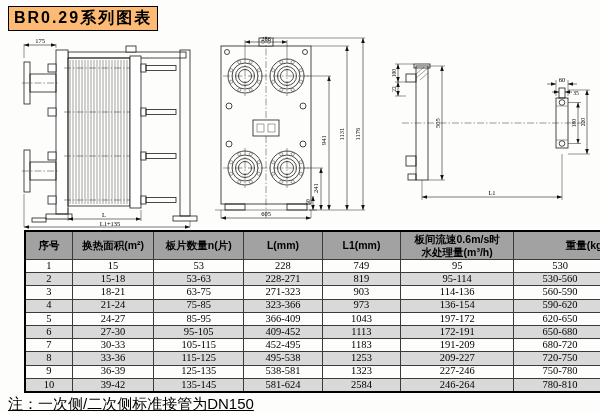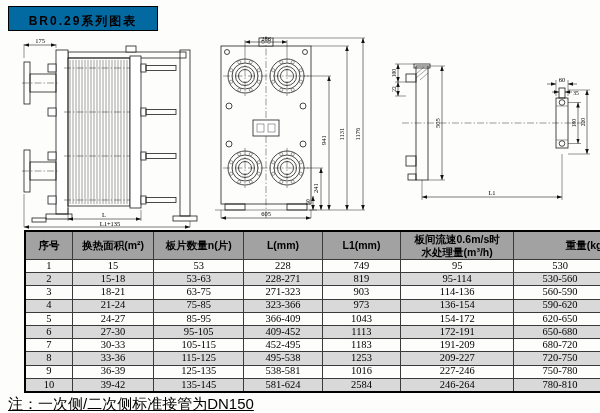--- a/index.html
+++ b/index.html
@@ -2,23 +2,23 @@
 <html><head>
 <meta charset="utf-8">
 <style>
   html,body{margin:0;padding:0;}
   body{
     width:600px;height:413px;position:relative;background:#fdfdfc;
     font-family:"Liberation Sans",sans-serif;color:#000;overflow:hidden;
   }
   .title-box{
     position:absolute;left:8px;top:6px;width:148px;height:23px;
-    border:1px solid #000;background:#0369a1;
-    display:flex;align-items:flex-end;justify-content:center;
-    font-size:12px;font-weight:bold;letter-spacing:2px;
+    border:1px solid #000;background:#fdba74;
+    display:flex;align-items:center;justify-content:center;
+    font-size:16px;font-weight:bold;letter-spacing:2px;
   }
   .drawing{position:absolute;}
   #svg-side{left:16px;top:36px;}
   #svg-front{left:205px;top:36px;}
   #svg-top{left:390px;top:52px;}
   .ln{fill:none;stroke:#1c1c1c;stroke-width:.8;}
   .lnf{fill:#fff;stroke:#1c1c1c;stroke-width:.8;}
   .thin{fill:none;stroke:#333;stroke-width:.45;}
   .dim{stroke:#111;stroke-width:.55;fill:none;}
   .ext{stroke:#111;stroke-width:.45;fill:none;}
@@ -264,21 +264,21 @@
         <td>973</td>
         <td>136-154</td>
         <td>590-620</td>
       </tr>
       <tr>
         <td>5</td>
         <td>24-27</td>
         <td>85-95</td>
         <td>366-409</td>
         <td>1043</td>
-        <td>154-172</td>
+        <td>197-172</td>
         <td>620-650</td>
       </tr>
       <tr class="alt">
         <td>6</td>
         <td>27-30</td>
         <td>95-105</td>
         <td>409-452</td>
         <td>1113</td>
         <td>172-191</td>
         <td>650-680</td>
@@ -299,21 +299,21 @@
         <td>495-538</td>
         <td>1253</td>
         <td>209-227</td>
         <td>720-750</td>
       </tr>
       <tr>
         <td>9</td>
         <td>36-39</td>
         <td>125-135</td>
         <td>538-581</td>
-        <td>1016</td>
+        <td>1323</td>
         <td>227-246</td>
         <td>750-780</td>
       </tr>
       <tr class="alt">
         <td>10</td>
         <td>39-42</td>
         <td>135-145</td>
         <td>581-624</td>
         <td>2584</td>
         <td>246-264</td>

